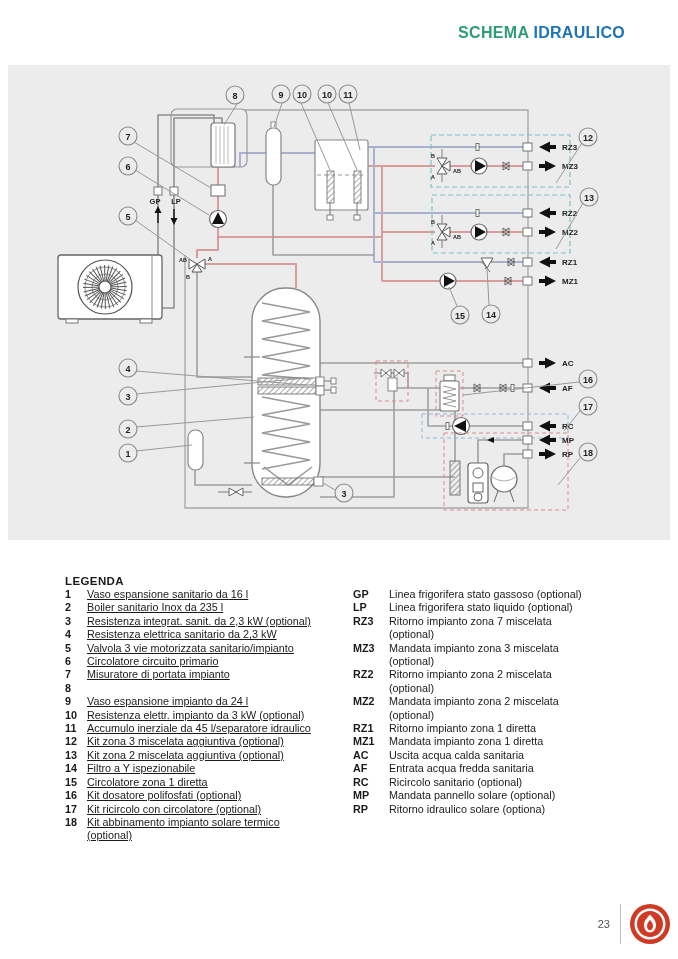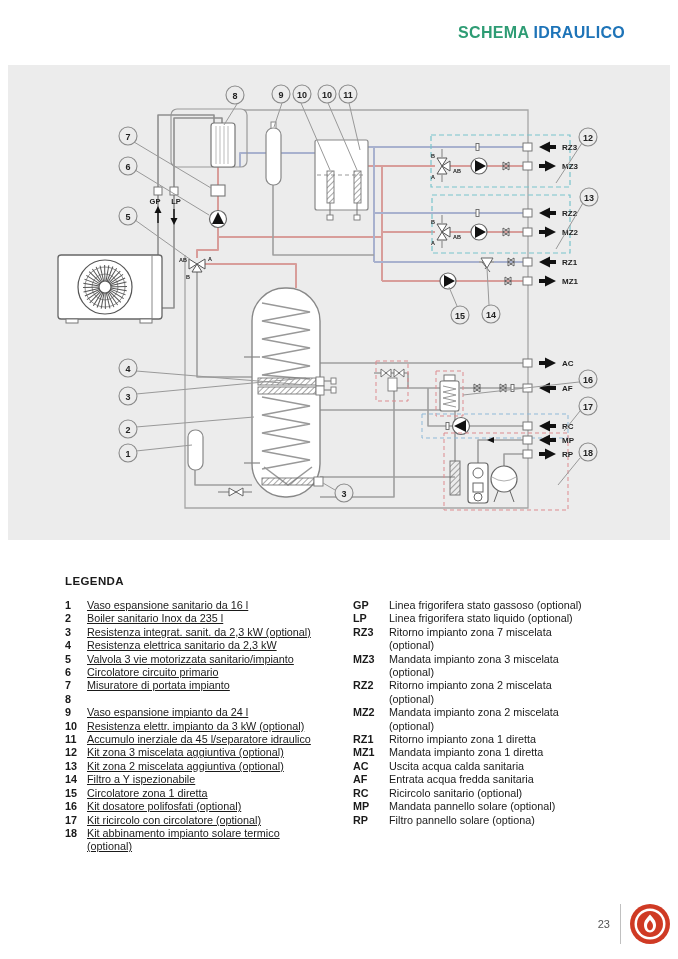--- a/index.html
+++ b/index.html
@@ -3,21 +3,21 @@
 <meta charset="utf-8">
 <style>
   html,body{margin:0;padding:0;background:#fff;}
   body{width:678px;height:959px;position:relative;font-family:"Liberation Sans",sans-serif;color:#1a1a1a;overflow:hidden;}
   .page-title{position:absolute;top:24px;right:53px;font-size:16px;font-weight:bold;letter-spacing:.3px;}
   .title-green{color:#2e9c74;}
   .title-blue{color:#1e74b8;}
   .diagram-wrap{position:absolute;left:8px;top:65px;width:662px;height:475px;background:#ececec;}
   svg text{font-family:"Liberation Sans",sans-serif;}
   .legend{position:absolute;left:57px;top:575px;width:592px;}
-  .legend-title{font-size:11.5px;font-weight:bold;letter-spacing:.4px;margin:0 0 12px 8px;}
+  .legend-title{font-size:11.5px;font-weight:bold;letter-spacing:.4px;margin:0 0 1px 8px;}
   .legend-cols{position:relative;}
   .col-left{position:absolute;left:0;top:0;width:300px;}
   .col-right{position:absolute;left:296px;top:0;width:296px;}
   .lrow{display:flex;font-size:10.8px;line-height:13.4px;}
   .lnum{width:30px;font-weight:bold;flex:none;padding-left:8px;box-sizing:border-box;}
   .ltxt{width:258px;white-space:pre-line;text-decoration:underline;}
   .lcode{width:36px;font-weight:bold;flex:none;}
   .rtxt{width:238px;white-space:pre-line;}
   .footer{position:absolute;right:7px;bottom:13px;height:44px;display:flex;align-items:center;margin-left:10px;}
   .page-num{font-size:11px;color:#555;margin-right:10px;}
@@ -571,21 +571,21 @@
       <div class="lrow">
           <span class="lcode">RC</span>
           <span class="rtxt">Ricircolo sanitario (optional)</span>
         </div>
       <div class="lrow">
           <span class="lcode">MP</span>
           <span class="rtxt">Mandata pannello solare (optional)</span>
         </div>
       <div class="lrow">
           <span class="lcode">RP</span>
-          <span class="rtxt">Filtro pannello solare (optiona)</span>
+          <span class="rtxt">Ritorno idraulico solare (optiona)</span>
         </div>
     </div>
   </div>
 </div>
 
 <div class="footer">
   <span class="page-num">23</span>
   <span class="footer-divider"></span>
   <svg width="42" height="42" viewBox="0 0 42 42">
     <circle cx="21" cy="21" r="20" fill="#cf3a24"></circle>

